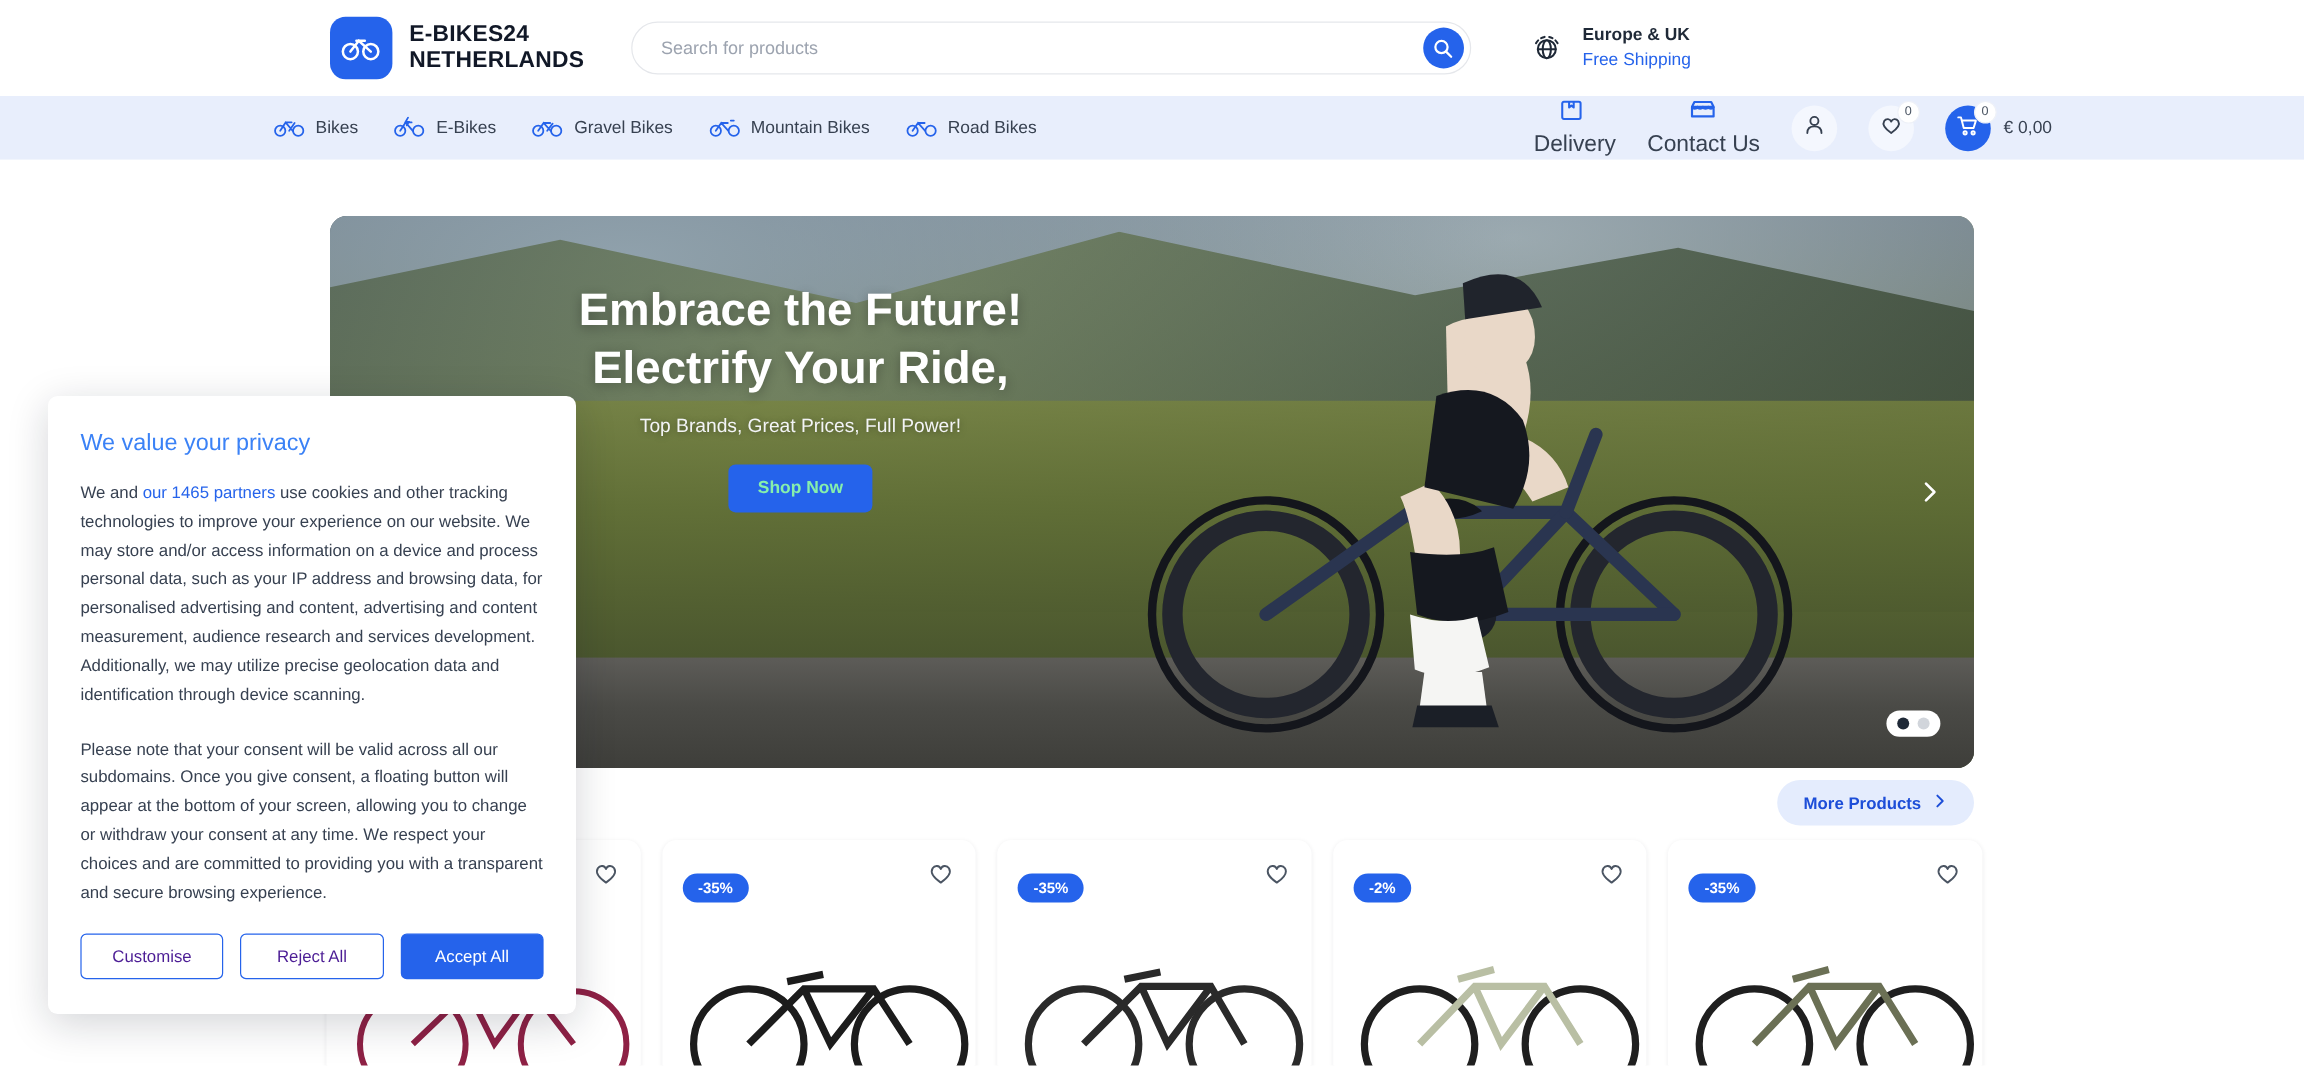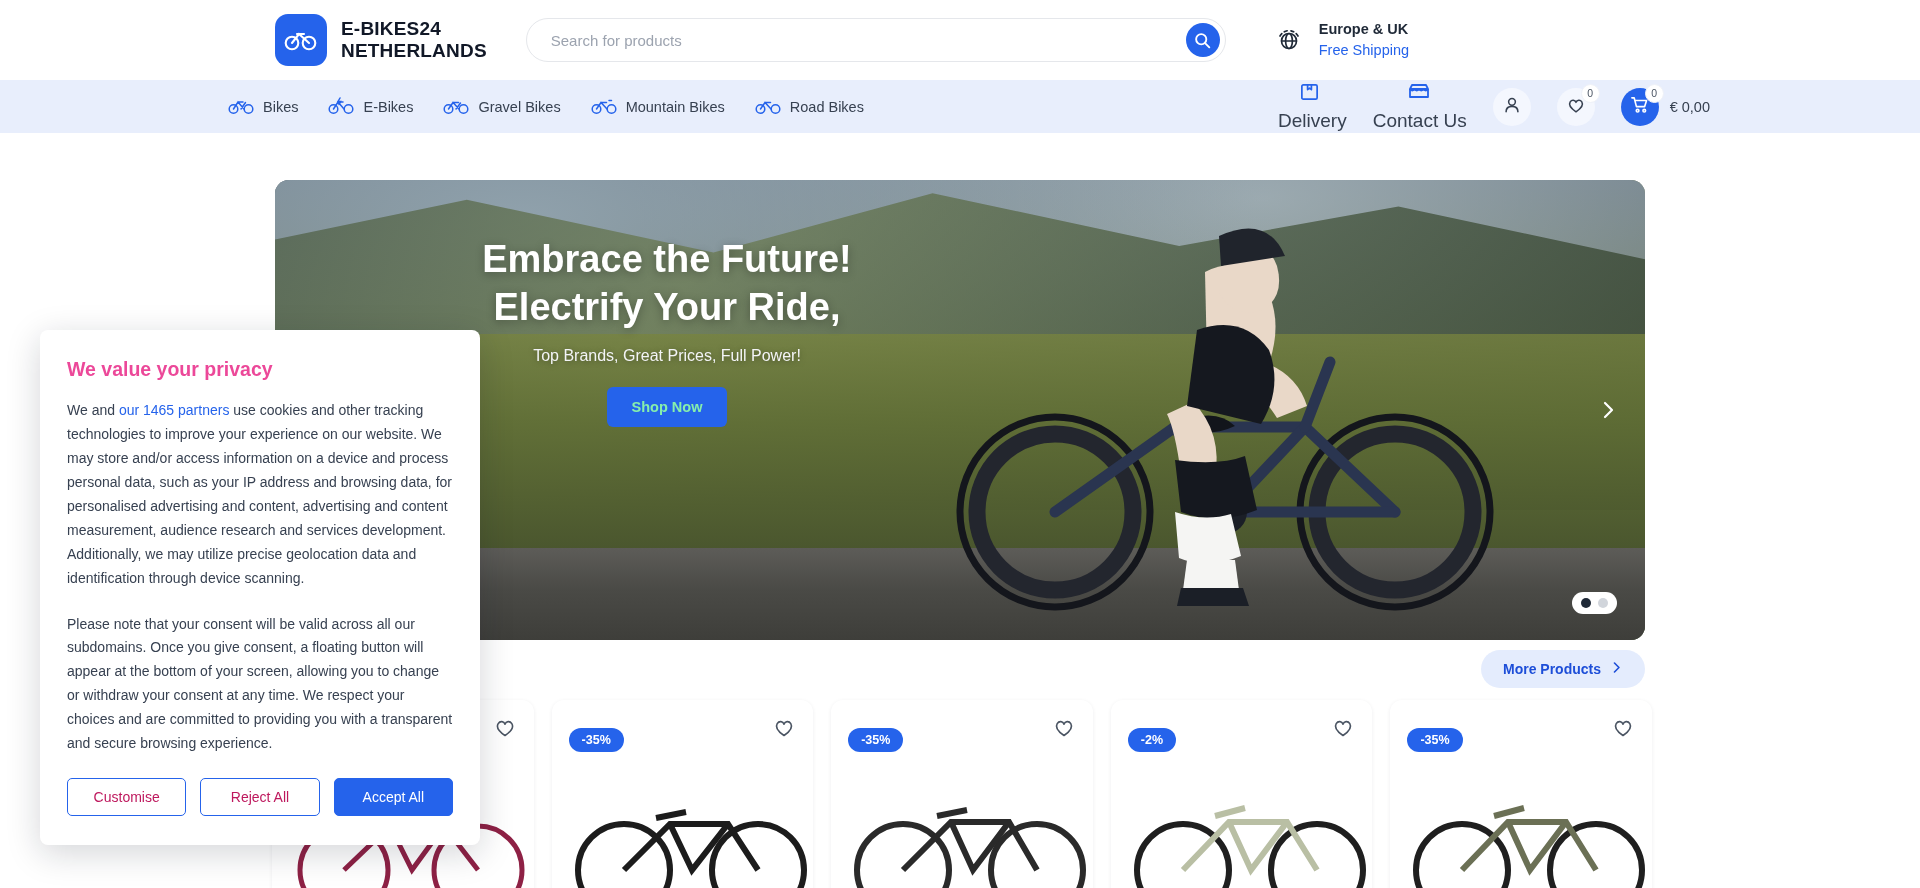--- a/index.html
+++ b/index.html
@@ -197,34 +197,34 @@
   
   .cookie {
     position: absolute; left: 40px; top: 330px;
     width: 440px; height: 515px;
     background: #ffffff; border-radius: 8px;
     box-shadow: 0 8px 34px rgba(16,24,40,.18);
     padding: 28px 27px 0 27px;
     z-index: 50;
     display: flex; flex-direction: column;
   }
-  .cookie-title { font-size: 19.5px; font-weight: bold; color: #ec4899; }
+  .cookie-title { font-size: 19.5px; font-weight: normal; color: #3b82f6; }
   .cookie-p {
     margin-top: 18px; font-size: 14px; color: #374151; line-height: 1.71;
   }
   .cookie-p.second { margin-top: 22px; }
   .partners-link { color: #2563eb; text-decoration: none; cursor: pointer; }
   .cookie-btns { display: flex; gap: 14px; margin-top: auto; margin-bottom: 29px; }
   .ck-btn {
     flex: 1; height: 38px; border-radius: 5px;
     font-size: 14px; cursor: pointer;
     font-family: "Liberation Sans", sans-serif;
     display: flex; align-items: center; justify-content: center;
   }
-  .ck-outline { background: #fff; color: #be185d; border: 1px solid #2563eb; }
+  .ck-outline { background: #fff; color: #4c1d95; border: 1px solid #2563eb; }
   .ck-solid { background: #2563eb; color: #fff; border: 1px solid #2563eb; }
 
   .page-bg { position: absolute; inset: 133px 0 0 0; background: #fafafa; z-index: -1; }
 </style>
 </head>
 <body>
 
 <div class="page-bg"></div>
 
 <header class="top-header">

